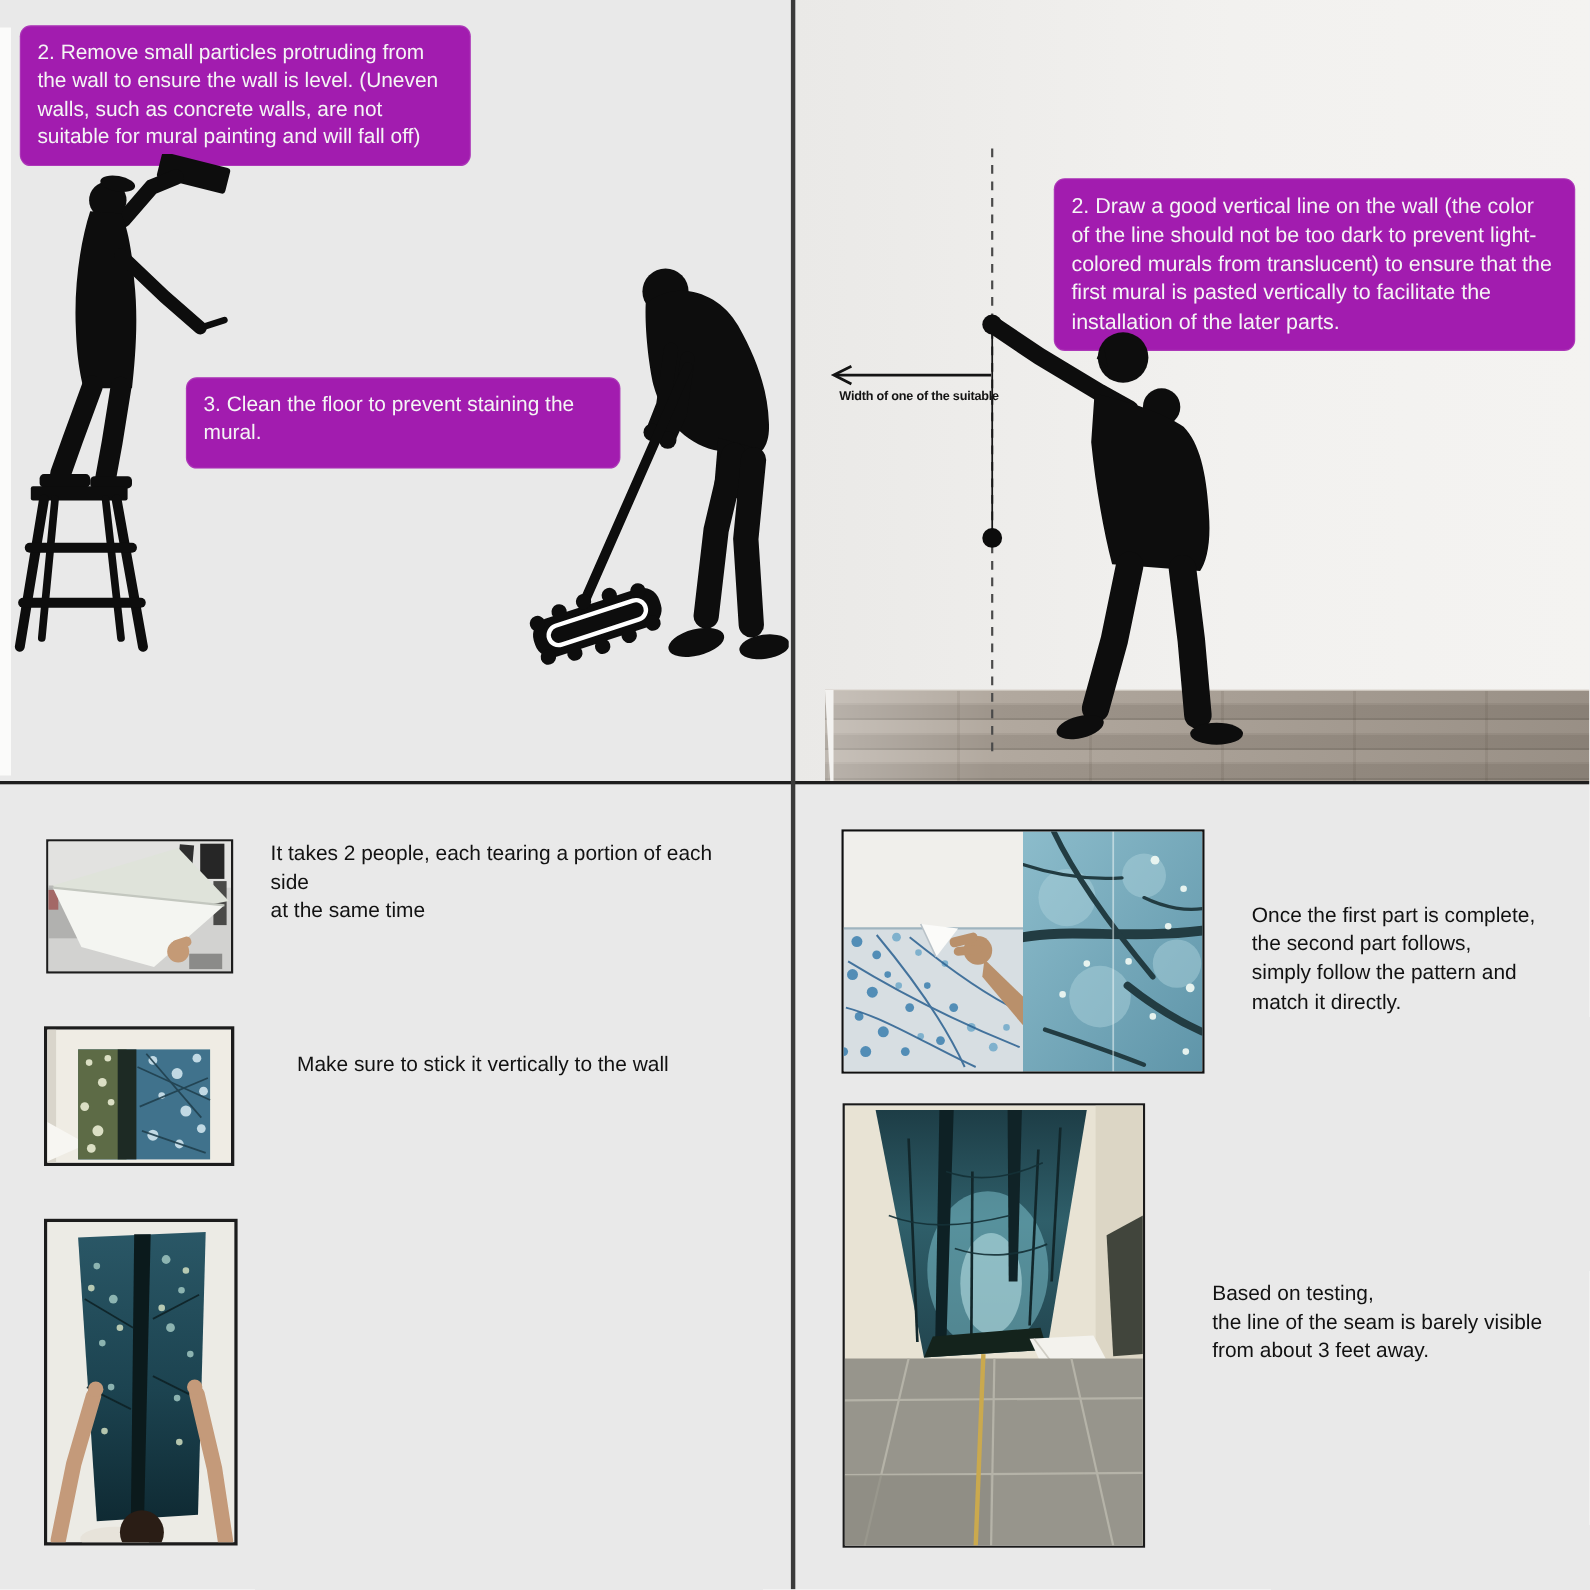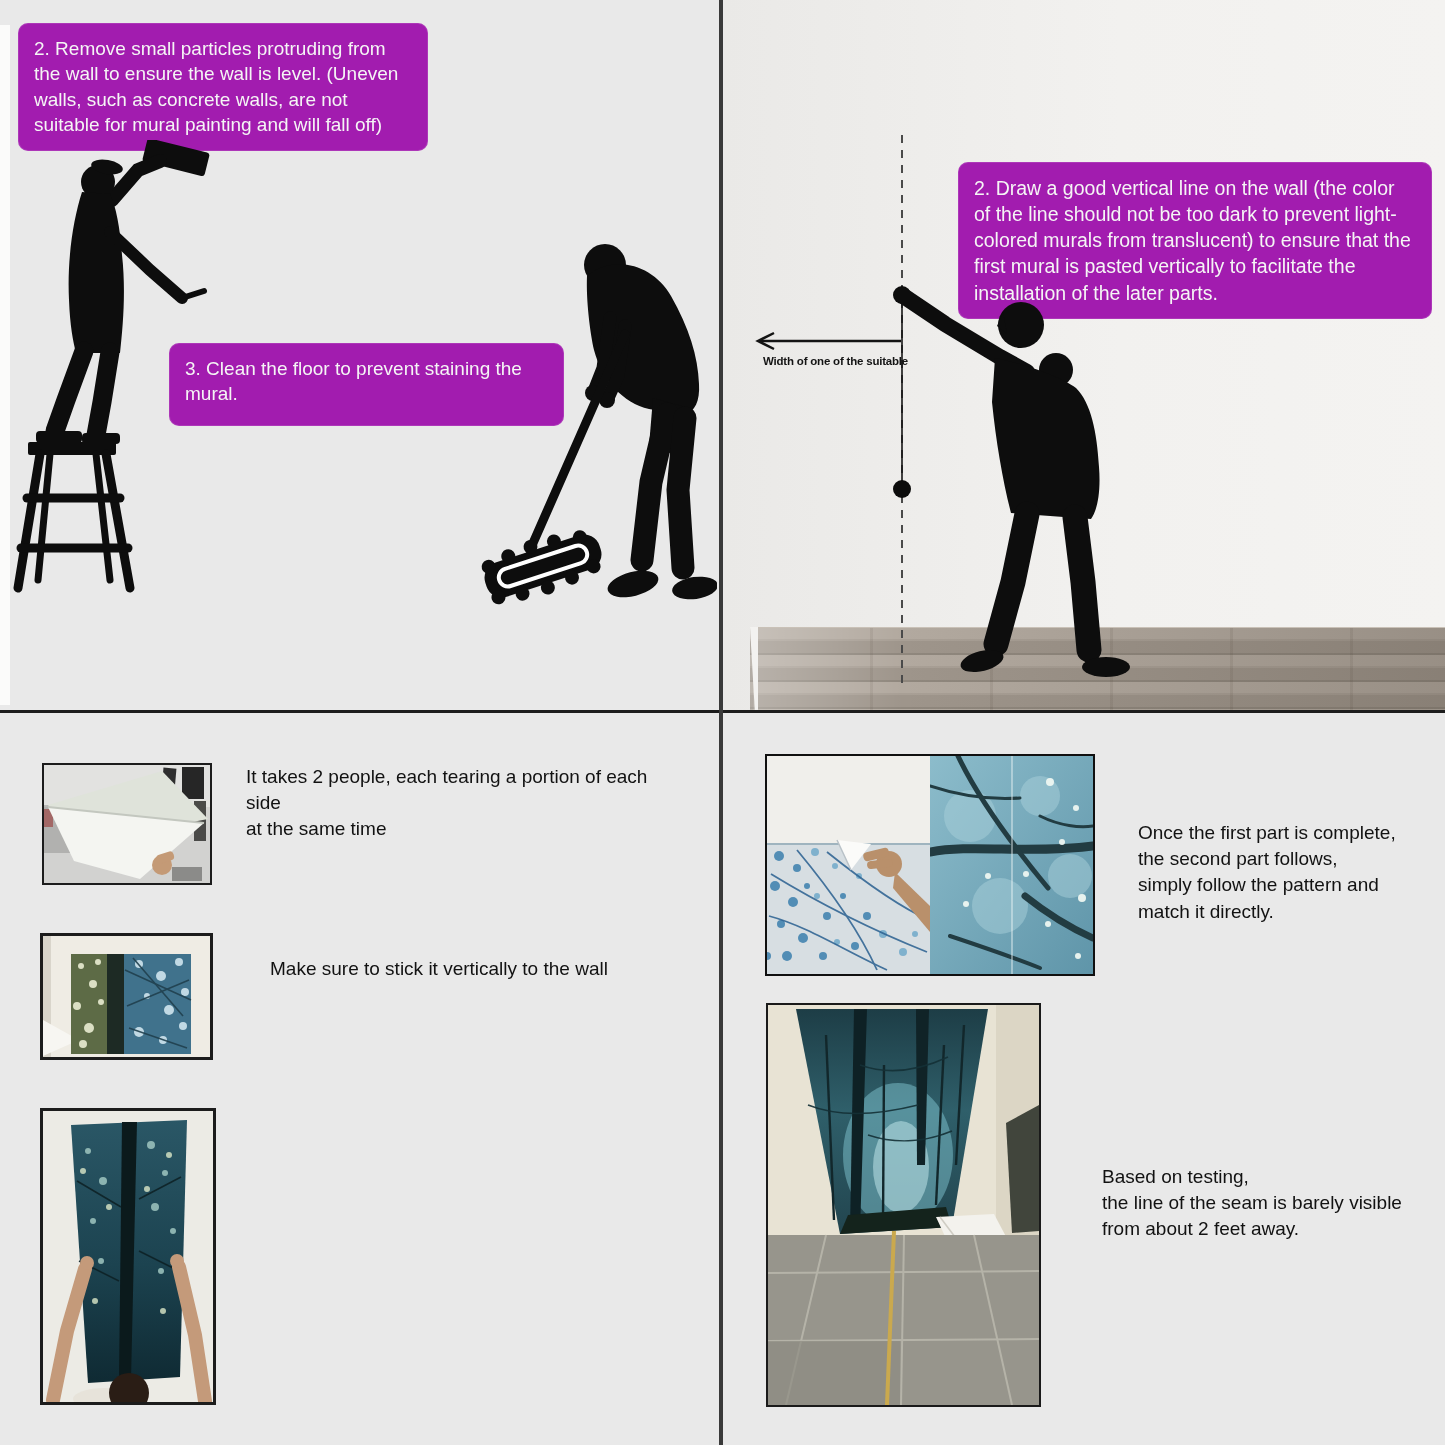--- a/index.html
+++ b/index.html
@@ -413,17 +413,17 @@
         <line x1="58" y1="230" x2="18" y2="400"></line>
           <line x1="136" y1="230" x2="133" y2="400"></line>
         <line x1="206" y1="230" x2="244" y2="400"></line>
       </g>
       <rect y="336" width="132" height="64" fill="#8d8b82" opacity="0.7"></rect>
       <line x1="126" y1="226" x2="119" y2="400" stroke="#caa94e" stroke-width="4"></line>
     </svg>
   </div>
   <div class="abs caption cap-5">Based on testing,
 the line of the seam is barely visible
-from about 2 feet away.</div>
+from about 3 feet away.</div>
 
   <div class="abs divider-h"></div>
   <div class="abs divider-v"></div>
 </div>
 
 </body></html>

